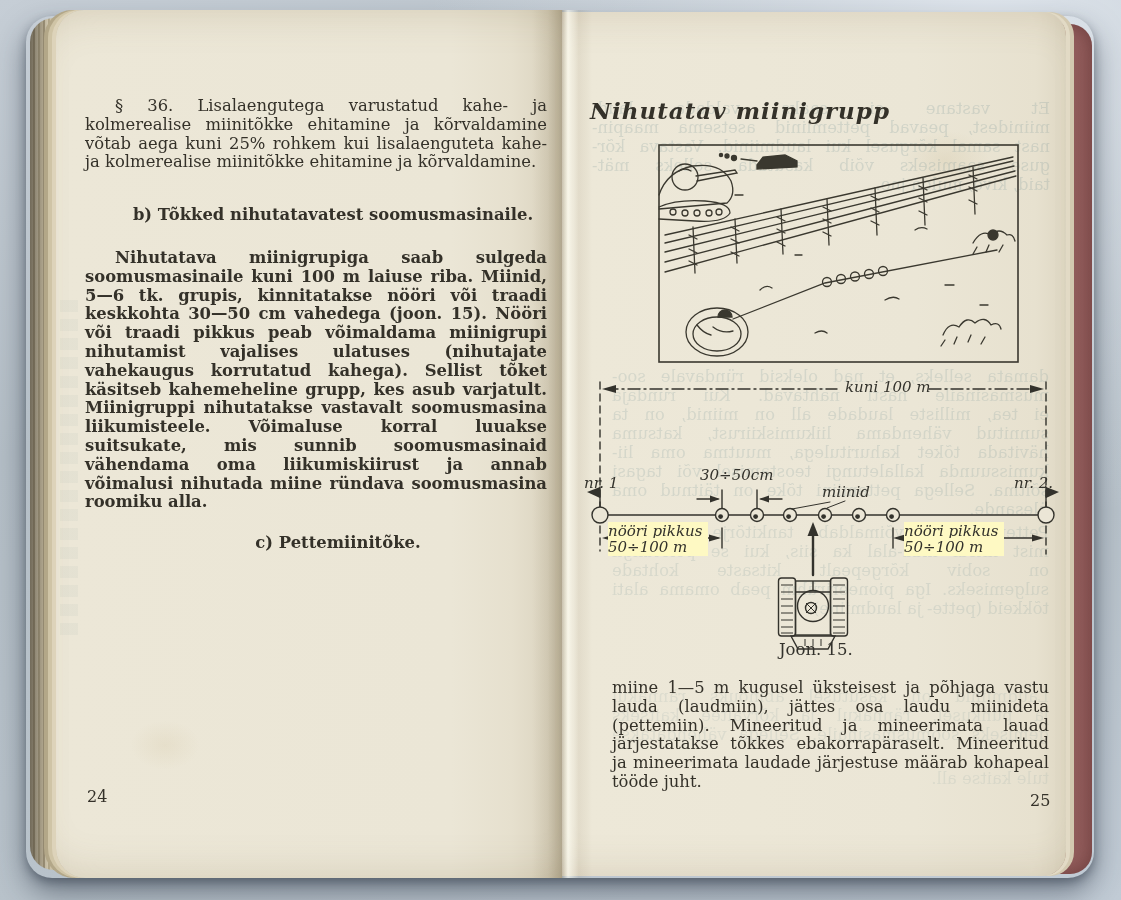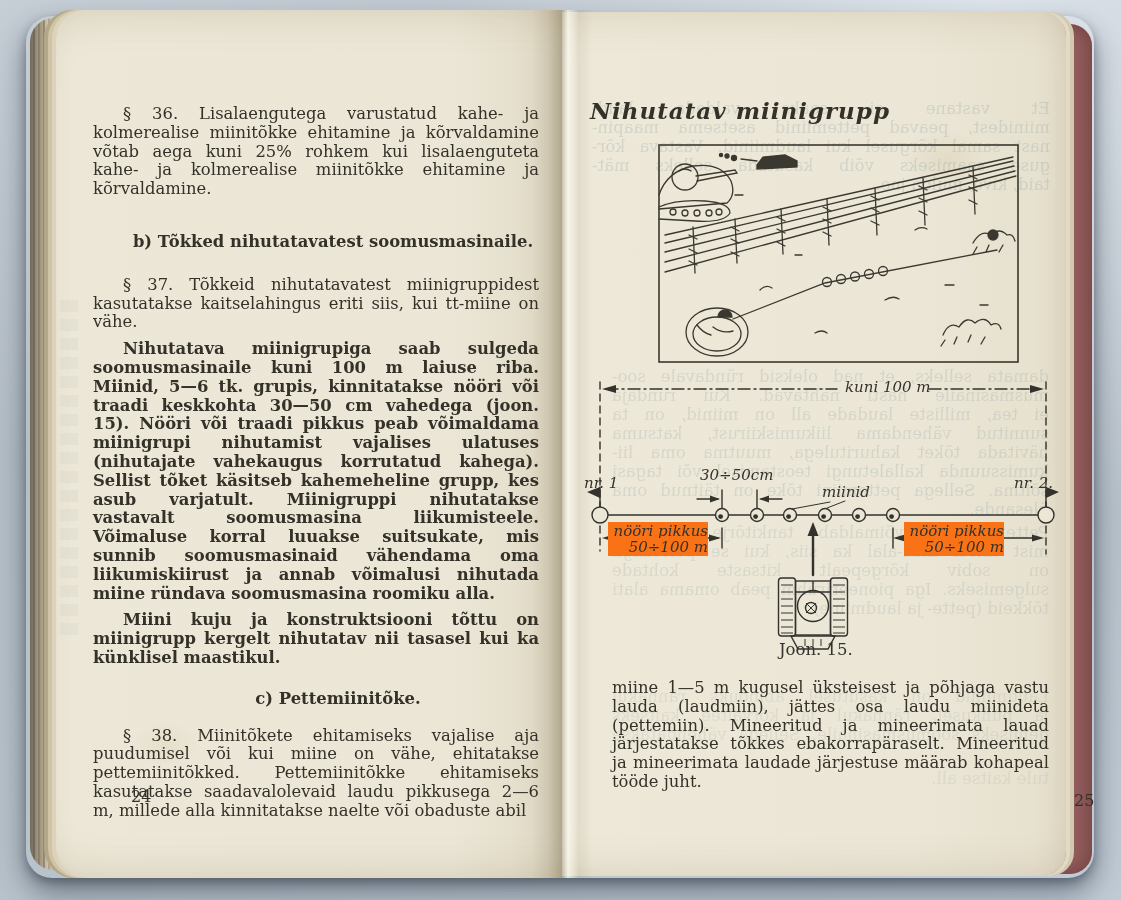--- a/index.html
+++ b/index.html
@@ -26,27 +26,27 @@
   .page-right{position:absolute;left:562px;top:12px;width:504px;height:864px;border-radius:0 24px 24px 0;
     background:linear-gradient(to right,#f3eee0 0%,#ede8d8 5%,#ebe6d6 70%,#e7e1cf 94%,#ded7c3 100%);
     box-shadow:4px 0 0 #e2dac5,8px 0 0 #d3c9b0, inset 0 30px 40px -30px rgba(140,120,80,.22), inset 0 -30px 40px -30px rgba(140,120,80,.22);}
   .gutter{position:absolute;left:532px;top:10px;width:60px;height:868px;z-index:5;pointer-events:none;
     background:linear-gradient(to right,rgba(120,100,60,0) 0%,rgba(110,92,55,.12) 30%,rgba(95,80,48,.26) 50%,rgba(255,255,244,.55) 60%,rgba(110,92,55,.10) 78%,rgba(110,92,55,0) 100%);}
   .stain{position:absolute;border-radius:50%;pointer-events:none;z-index:4;}
 
   
   .lp-text{position:absolute;left:85px;top:97px;width:462px;z-index:10;
     font-size:16.4px;line-height:18.8px;text-align:justify;}
-  .lp-text p{margin:8px;}
+  .lp-text p{margin:0;}
   .indent{text-indent:30px;}
   .heading{font-weight:bold;text-align:center;text-indent:0;}
   .h-b{margin:34px 0 24px 0 !important;padding-left:34px;}
   .h-c{margin:22px 0 18px 0 !important;padding-left:44px;}
   .m-top6{margin-top:6px !important;font-weight:bold;}
-  .pagenum{position:absolute;z-index:10;font-size:16px;margin-left:44px;}
+  .pagenum{position:absolute;z-index:10;font-size:16px;}
   .pn-left{left:87px;top:787px;}
   .pn-right{left:1030px;top:791px;}
 
   .rp-title{position:absolute;left:590px;top:97px;width:460px;z-index:10;
     font-style:italic;font-weight:bold;font-size:23px;letter-spacing:1px;}
   .rp-body{position:absolute;left:612px;top:679px;width:437px;z-index:10;
     font-size:16.4px;line-height:18.8px;text-align:justify;}
 
   
   .ghost{position:absolute;z-index:6;transform:scaleX(-1);color:#6e8e92;
@@ -56,21 +56,21 @@
   .gB{left:612px;width:437px;opacity:.18;}
   .gC{left:612px;width:437px;opacity:.16;}
   .gD{left:612px;width:437px;opacity:.12;}
   .g-short{text-align-last:left;}
   .lp-ghost-strip{position:absolute;left:60px;top:300px;width:18px;height:340px;z-index:6;opacity:.5;pointer-events:none;
     background:repeating-linear-gradient(to bottom,rgba(110,140,140,.12) 0 12px,rgba(110,140,140,0) 12px 19px);}
 
   
   .fig-svg{position:absolute;left:585px;top:135px;z-index:9;}
   .dlabel{position:absolute;z-index:10;font-style:italic;font-size:15px;color:#33322c;white-space:nowrap;}
-  .dlabel-box{width:100px;text-align:right;background:#f97316;}
+  .dlabel-box{width:100px;text-align:left;background:#fef9c3;}
   .caption{position:absolute;z-index:10;font-size:16.5px;color:#33322c;}
 </style>
 </head>
 <body>
 
 <div class="book-shadow"></div>
 <div class="cover-red"></div>
 <div class="stack-left"></div>
 <div class="page-left"></div>
 <div class="page-right"></div>
@@ -98,25 +98,22 @@
 <div class="ghost gC" style="top:581px">sulgemiseks. Iga pioneerirühm peab omama alati</div>
 <div class="ghost gC g-short" style="top:600px">tõkkeid (pette- ja laudmiine).</div>
 <div class="ghost gD" style="top:688px">Laudmiinid on kasutusel abinõuks rännakul</div>
 <div class="ghost gD" style="top:707px">ja puhkusel, rännakul ja kõrvaltee kaitseks</div>
 <div class="ghost gD" style="top:726px">gemiseks soomusmasinaile. Sellega vähendatakse</div>
 <div class="ghost gD g-short" style="top:770px">tule kaitse all.</div>
 
 <div class="lp-text">
   <p class="indent">§ 36. Lisalaengutega varustatud kahe- ja kolmerealise miinitõkke ehitamine ja kõrvaldamine võtab aega kuni 25% rohkem kui lisalaenguteta kahe- ja kolmerealise miinitõkke ehitamine ja kõrvaldamine.</p>
   <p class="heading h-b">b)  Tõkked nihutatavatest soomusmasinaile.</p>
-  <p class="indent">§ 37. Tõkkeid nihutatavatest miinigruppidest kasutatakse kaitselahingus eriti siis, kui tt-miine on vähe.</p>
   <p class="indent m-top6">Nihutatava miinigrupiga saab sulgeda soomusmasinaile kuni 100 m laiuse riba. Miinid, 5—6 tk. grupis, kinnitatakse nööri või traadi keskkohta 30—50 cm vahedega (joon. 15). Nööri või traadi pikkus peab võimaldama miinigrupi nihutamist vajalises ulatuses (nihutajate vahekaugus korrutatud kahega). Sellist tõket käsitseb kahemeheline grupp, kes asub varjatult. Miinigruppi nihutatakse vastavalt soomusmasina liikumisteele. Võimaluse korral luuakse suitsukate, mis sunnib soomusmasinaid vähendama oma liikumiskiirust ja annab võimalusi nihutada miine ründava soomusmasina roomiku alla.</p>
-  <p class="indent m-top6">Miini kuju ja konstruktsiooni tõttu on miinigrupp kergelt nihutatav nii tasasel kui ka künklisel maastikul.</p>
   <p class="heading h-c">c)  Pettemiinitõke.</p>
-  <p class="indent">§ 38. Miinitõkete ehitamiseks vajalise aja puudumisel või kui miine on vähe, ehitatakse pettemiinitõkked. Pettemiinitõkke ehitamiseks kasutatakse saadavalolevaid laudu pikkusega 2—6 m, millede alla kinnitatakse naelte või obaduste abil</p>
 </div>
 <div class="pagenum pn-left">24</div>
 
 <div class="rp-title">Nihutatav miinigrupp</div>
 <div class="rp-body">miine 1—5 m kugusel üksteisest ja põhjaga vastu lauda (laudmiin), jättes osa laudu miinideta (pettemiin). Mineeritud ja mineerimata lauad järjestatakse tõkkes ebakorrapäraselt. Mineeritud ja mineerimata laudade järjestuse määrab kohapeal tööde juht.</div>
 <div class="pagenum pn-right">25</div>
 
 <svg class="fig-svg" width="475" height="535" viewBox="0 0 475 535">
   <g stroke="#3a382f" fill="none" stroke-width="1.3" stroke-linecap="round">
 

